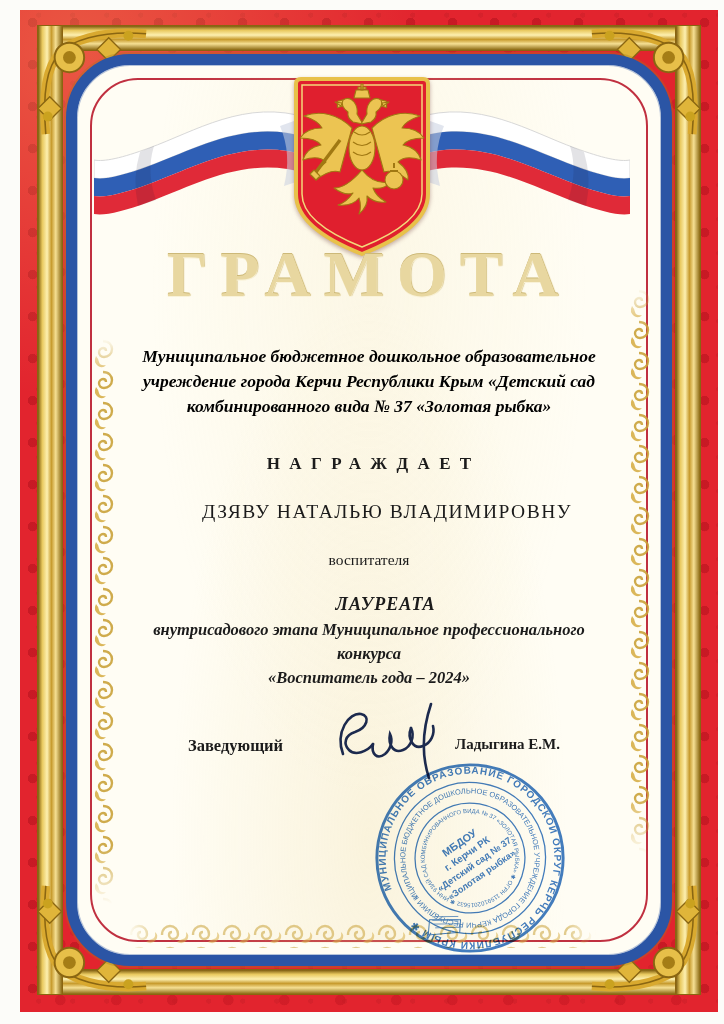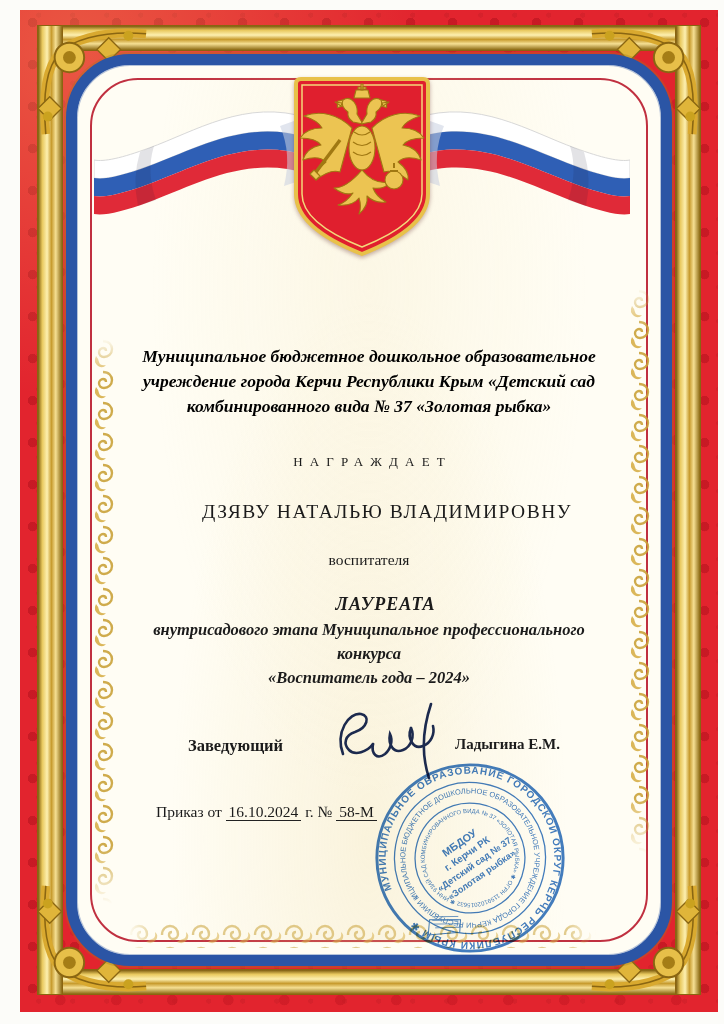--- a/index.html
+++ b/index.html
@@ -80,21 +80,21 @@
   .content{position:absolute;left:77px;top:0;width:584px;height:1024px;text-align:center;}
   .abs{position:absolute;left:0;right:0;}
 
   .title{
     top:238px;font-size:64px;font-weight:bold;letter-spacing:13px;
     color:#e8d7a0;
     text-shadow:0 1px 0 #f9f2d8, 0 -1px 0 #cdb978, 1px 0 1px #d9c68a;
     font-family:"Liberation Serif","DejaVu Serif",serif;
   }
   .institution{top:344px;font-size:17.5px;font-weight:bold;font-style:italic;line-height:1.42;color:#000000;}
-  .awards-label{top:454px;font-size:13px;font-weight:normal;letter-spacing:.55em;text-indent:.55em;}
+  .awards-label{top:454px;font-size:17px;font-weight:bold;letter-spacing:.55em;text-indent:.55em;}
   .recipient{top:501px;font-size:19.5px;font-weight:normal;letter-spacing:1.5px;padding-left:36px;}
   .role{top:551px;font-size:15.5px;}
   .award-block{top:591px;font-size:16.5px;font-weight:bold;font-style:italic;line-height:1.48;}
   .award-title{font-size:18px;letter-spacing:1px;padding-left:33px;}
 
   .sign-position{position:absolute;left:111px;top:736px;font-size:16.5px;font-weight:bold;}
   .sign-name{position:absolute;left:378px;top:736px;font-size:15px;font-weight:bold;}
   .signature{position:absolute;left:250px;top:698px;width:140px;height:86px;}
 
   .order-line{position:absolute;left:79px;top:803px;font-size:15.5px;}
@@ -215,20 +215,21 @@
 
       <path d="M50,64 L26,96" stroke-width="3.4" fill="none"></path>
       <path d="M24,94 l6,6 -4,4 -6,-6 z"></path>
       <circle cx="104" cy="104" r="9"></circle>
       <path d="M104,92 v-5 M100,95 h8" fill="none" stroke-width="2"></path>
     </g>
   </svg>
 
   <div class="content">
 
+    <div class="abs title">ГРАМОТА</div>
 
     <div class="abs institution">
       <div>Муниципальное бюджетное дошкольное образовательное</div>
       <div>учреждение города Керчи  Республики Крым «Детский сад</div>
       <div>комбинированного вида  № 37 «Золотая рыбка»</div>
     </div>
 
     <div class="abs awards-label">НАГРАЖДАЕТ</div>
 
     <div class="abs recipient">ДЗЯВУ НАТАЛЬЮ ВЛАДИМИРОВНУ</div>
@@ -248,26 +249,20 @@
       <g fill="none" stroke="#1c2a4e" stroke-width="2.6" stroke-linecap="round">
         <path d="M16,56 C8,34 22,14 34,16 C44,18 40,30 28,34 C18,37 16,46 22,52 C28,58 40,54 46,46"></path>
         <path d="M46,46 C44,56 50,62 58,56 C64,51 66,42 63,36 C61,46 66,56 76,52 C84,49 88,38 84,30"></path>
         <path d="M84,30 C80,40 86,52 96,48 C104,45 108,36 106,28"></path>
         <path d="M104,6 C96,30 94,56 102,80"></path>
       </g>
     </svg>
 
     <div class="sign-name">Ладыгина Е.М.</div>
 
-    <div class="order-line">
-      <span>Приказ от</span>
-      <span class="u">16.10.2024</span>
-      <span>г. №</span>
-      <span class="u">58-М</span>
-    </div>
 
     <svg class="stamp" viewBox="0 0 200 200">
       <g transform="rotate(-35 100 100)" fill="#2e6fc0" stroke="none">
         <circle cx="100" cy="100" r="95" fill="none" stroke="#2e6fc0" stroke-width="3"></circle>
         <circle cx="100" cy="100" r="77" fill="none" stroke="#2e6fc0" stroke-width="1.3"></circle>
         <circle cx="100" cy="100" r="56" fill="none" stroke="#2e6fc0" stroke-width="1.3"></circle>
         <defs>
           <path id="r86" d="M14,100 A86,86 0 1 1 186,100 A86,86 0 1 1 14,100"></path>
           <path id="r66" d="M34,100 A66,66 0 1 1 166,100 A66,66 0 1 1 34,100"></path>
           <path id="r46" d="M54,100 A46,46 0 1 1 146,100 A46,46 0 1 1 54,100"></path>

